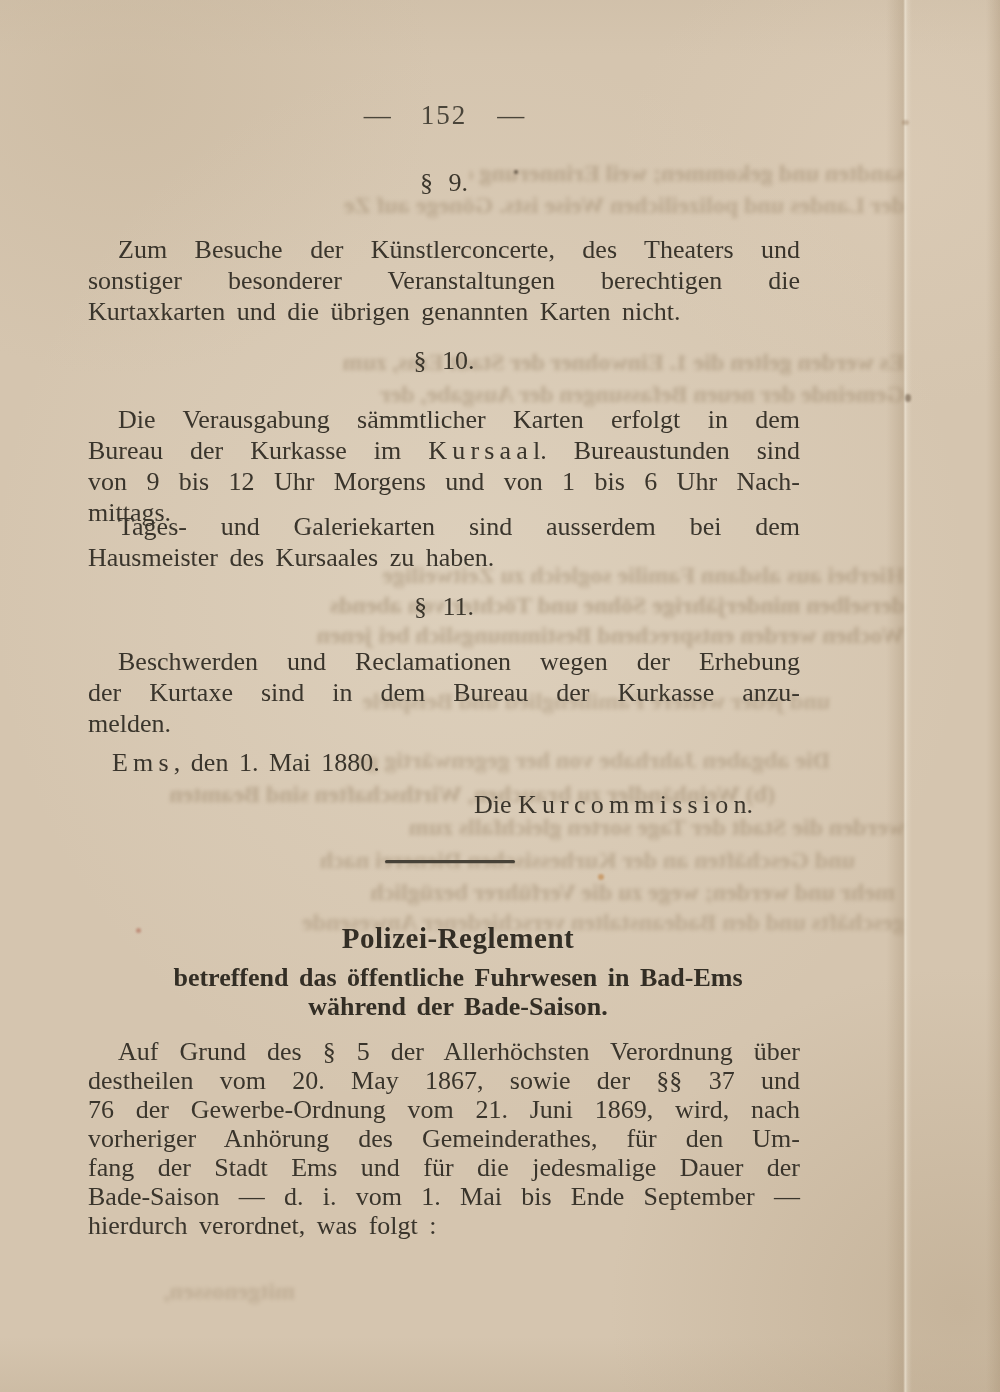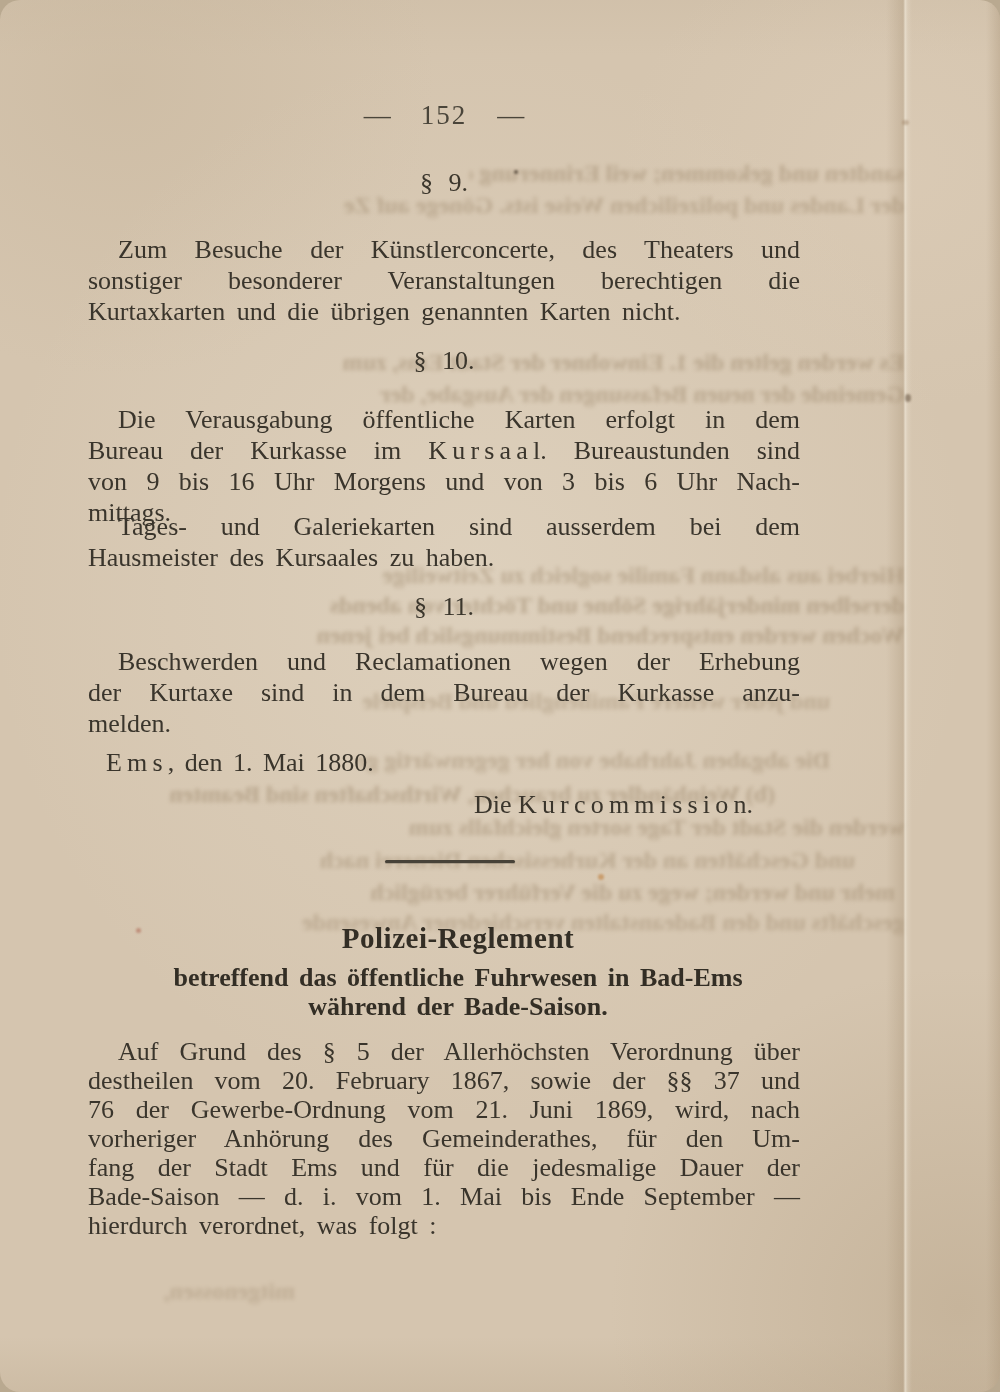--- a/index.html
+++ b/index.html
@@ -11,21 +11,20 @@
   .page{
     position:relative;width:1000px;height:1392px;overflow:hidden;
     background-color:#d5c5af;
     background-image:
       radial-gradient(ellipse 70% 55% at 48% 42%, rgba(228,217,199,0.55), rgba(228,217,199,0) 70%),
       radial-gradient(ellipse 45% 30% at 12% 6%, rgba(198,180,154,0.45), rgba(198,180,154,0) 70%),
       radial-gradient(ellipse 50% 35% at 96% 94%, rgba(183,163,135,0.5), rgba(183,163,135,0) 70%),
       radial-gradient(ellipse 40% 25% at 90% 12%, rgba(222,206,185,0.5), rgba(222,206,185,0) 70%),
       linear-gradient(180deg, rgba(197,180,156,0.25) 0%, rgba(197,180,156,0) 4%, rgba(197,180,156,0) 96%, rgba(186,167,140,0.3) 100%);
     color:#3a352c;
-    border-radius:20px;
   }
   
   .crease{
     position:absolute;top:0;bottom:0;left:886px;width:26px;
     background:linear-gradient(90deg,
       rgba(168,147,119,0) 0%,
       rgba(168,147,119,0.28) 52%,
       rgba(172,151,123,0.38) 66%,
       rgba(235,226,210,0.75) 74%,
       rgba(235,226,210,0.25) 84%,
@@ -48,21 +47,21 @@
   
   .pagehead{position:absolute;top:100px;left:88px;width:712px;text-align:center;font-size:27px;color:#4a453a;}
   .pagehead .num{margin:0 30px;letter-spacing:2px;}
   .shead{position:absolute;left:88px;width:712px;text-align:center;font-size:26px;word-spacing:9px;color:#3b362c;}
   .para{position:absolute;left:88px;width:712px;font-size:26px;}
   .line{height:31px;line-height:31px;white-space:nowrap;overflow:visible;}
   .j{text-align:justify;text-align-last:justify;white-space:normal;}
   .ind{text-indent:30px;}
   .end{word-spacing:5px;}
   .p5 .line{height:29px;line-height:29px;}
-  .dateline{position:absolute;top:748px;left:106px;font-size:26px;word-spacing:4px;}
+  .dateline{position:absolute;top:748px;left:112px;font-size:26px;word-spacing:4px;}
   .signature{position:absolute;top:790px;left:88px;width:665px;text-align:right;font-size:26px;}
   .rule{position:absolute;top:860px;left:385px;width:130px;height:3px;background:#474238;border-radius:2px;box-shadow:0 1px 0 rgba(71,66,56,0.25);}
   .rtitle{position:absolute;top:922px;left:88px;width:740px;text-align:center;font-size:29px;font-weight:bold;color:#332e25;letter-spacing:0.5px;}
   .rsub{position:absolute;top:963px;left:88px;width:740px;text-align:center;font-size:26px;font-weight:bold;color:#332e25;}
   .rsub div{height:29px;line-height:29px;word-spacing:4px;}
 </style>
 </head>
 <body>
 
 <div class="page">
@@ -91,23 +90,23 @@
 
   <div class="shead" style="top:168px;">§ 9.</div>
   <div class="para" style="top:234px;">
     <div class="line j ind">Zum Besuche der Künstlerconcerte, des Theaters und</div>
     <div class="line j">sonstiger besonderer Veranstaltungen berechtigen die</div>
     <div class="line end">Kurtaxkarten und die übrigen genannten Karten nicht.</div>
   </div>
 
   <div class="shead" style="top:346px;">§ 10.</div>
   <div class="para" style="top:404px;">
-    <div class="line j ind">Die Verausgabung öffentliche Karten erfolgt in dem</div>
+    <div class="line j ind">Die Verausgabung sämmtlicher Karten erfolgt in dem</div>
     <div class="line j">Bureau der Kurkasse im K u r s a a l. Bureaustunden sind</div>
-    <div class="line j">von 9 bis 16 Uhr Morgens und von 3 bis 6 Uhr Nach-</div>
+    <div class="line j">von 9 bis 12 Uhr Morgens und von 1 bis 6 Uhr Nach-</div>
     <div class="line end">mittags.</div>
   </div>
   <div class="para" style="top:511px;">
     <div class="line j ind">Tages- und Galeriekarten sind ausserdem bei dem</div>
     <div class="line end">Hausmeister des Kursaales zu haben.</div>
   </div>
 
   <div class="shead" style="top:592px;">§ 11.</div>
   <div class="para" style="top:646px;">
     <div class="line j ind">Beschwerden und Reclamationen wegen der Erhebung</div>
@@ -120,21 +119,21 @@
 
   <div class="rule"></div>
 
   <div class="rtitle">Polizei-Reglement</div>
   <div class="rsub">
     <div>betreffend das öffentliche Fuhrwesen in Bad-Ems</div>
     <div>während der Bade-Saison.</div>
   </div>
   <div class="para p5" style="top:1037px;">
     <div class="line j ind">Auf Grund des § 5 der Allerhöchsten Verordnung über</div>
-    <div class="line j">destheilen vom 20. February 1867, sowie der §§ 37 und</div>
+    <div class="line j">destheilen vom 20. May 1867, sowie der §§ 37 und</div>
     <div class="line j">76 der Gewerbe-Ordnung vom 21. Juni 1869, wird, nach</div>
     <div class="line j">vorheriger Anhörung des Gemeinderathes, für den Um-</div>
     <div class="line j">fang der Stadt Ems und für die jedesmalige Dauer der</div>
     <div class="line j">Bade-Saison — d. i. vom 1. Mai bis Ende September —</div>
     <div class="line end">hierdurch verordnet, was folgt :</div>
   </div>
 
   <div class="crease"></div>
   <div class="edge-right"></div>
   <div class="speck" style="top:394px;left:905px;width:6px;height:8px;background:rgba(96,78,58,0.55);"></div>

